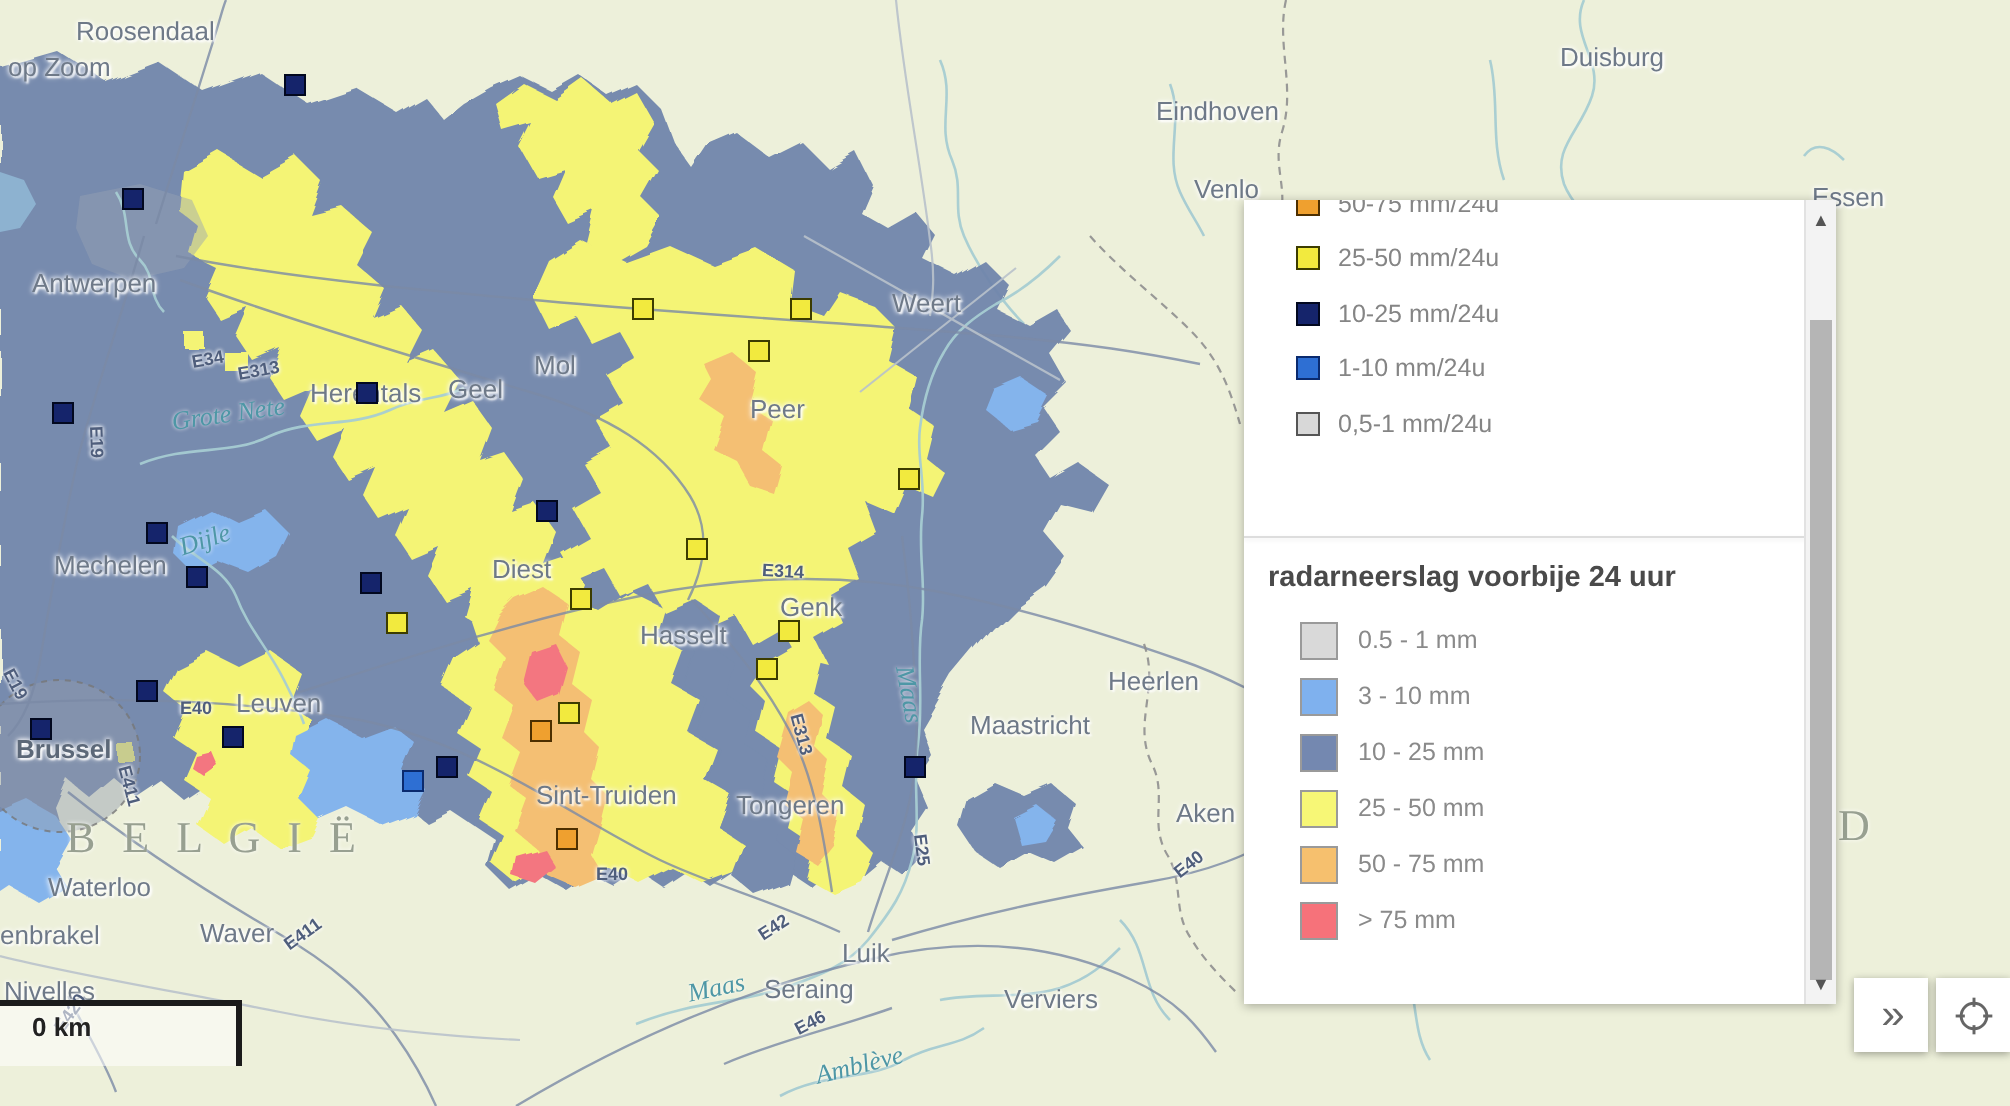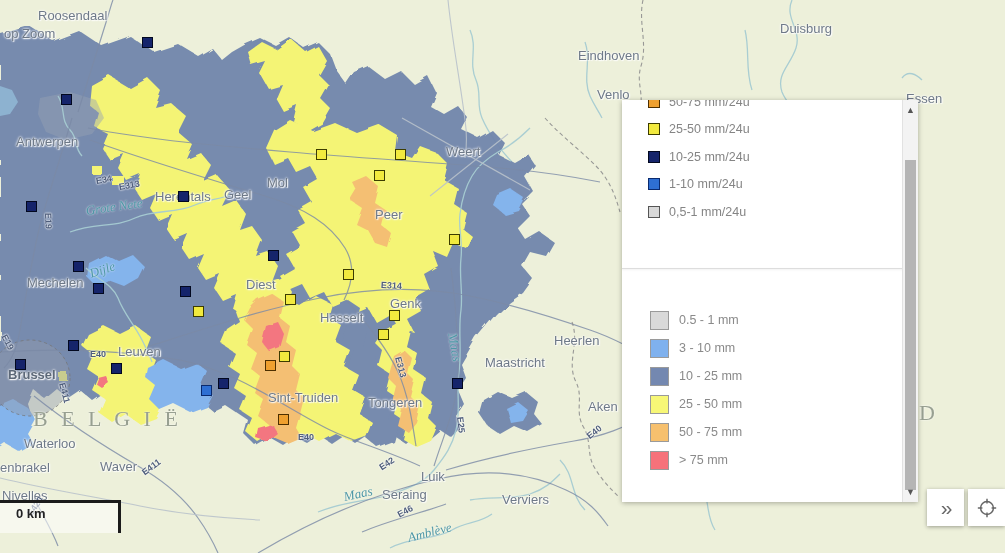--- a/index.html
+++ b/index.html
@@ -158,21 +158,21 @@
       <span class="city" style="left: 4px; top: 26px;">op Zoom</span>
       <span class="city" style="left: 578px; top: 48px;">Eindhoven</span>
       <span class="city" style="left: 597px; top: 87px;">Venlo</span>
       <span class="city" style="left: 446px; top: 144px;">Weert</span>
       <span class="city" style="left: 780px; top: 21px;">Duisburg</span>
       <span class="city" style="left: 906px; top: 91px;">Essen</span>
       <span class="city" style="left: 16px; top: 134px;">Antwerpen</span>
       <span class="city" style="left: 155px; top: 189px;">Herentals</span>
       <span class="city" style="left: 224px; top: 187px;">Geel</span>
       <span class="city" style="left: 267px; top: 175px;">Mol</span>
-      <span class="city" style="left: 375px; top: 207px;">Peer</span>
+      <span class="city" style="left: 375px; top: 197px;">Peer</span>
       <span class="city" style="left: 27px; top: 275px;">Mechelen</span>
       <span class="city" style="left: 246px; top: 277px;">Diest</span>
       <span class="city" style="left: 320px; top: 310px;">Hasselt</span>
       <span class="city" style="left: 390px; top: 296px;">Genk</span>
       <span class="city bold" style="left: 8px; top: 367px;">Brussel</span>
       <span class="city" style="left: 118px; top: 344px;">Leuven</span>
       <span class="city" style="left: 268px; top: 390px;">Sint-Truiden</span>
       <span class="city" style="left: 368px; top: 395px;">Tongeren</span>
       <span class="city" style="left: 438px; top: 355px; margin-left: 47px;">Maastricht</span>
       <span class="city" style="left: 554px; top: 333px;">Heerlen</span>
@@ -255,20 +255,21 @@
         <div class="st-row">
           <span class="st-sq" style="background: rgb(46, 111, 211); border-color: rgb(10, 42, 110);"></span>
           <span class="st-label">1-10 mm/24u</span>
         </div>
         <div class="st-row">
           <span class="st-sq" style="background: rgb(216, 216, 216); border-color: rgb(85, 85, 85);"></span>
           <span class="st-label">0,5-1 mm/24u</span>
         </div>
       </div>
     <div id="panel-divider"></div>
+    <div id="radar-title">radarneerslag voorbije 24 uur</div>
     <div id="radar-legend-list">
         <div class="rd-row">
           <span class="rd-sq" style="background: rgb(217, 217, 217);"></span>
           <span class="rd-label">0.5 - 1 mm</span>
         </div>
         <div class="rd-row">
           <span class="rd-sq" style="background: rgb(127, 177, 238);"></span>
           <span class="rd-label">3 - 10 mm</span>
         </div>
         <div class="rd-row">

